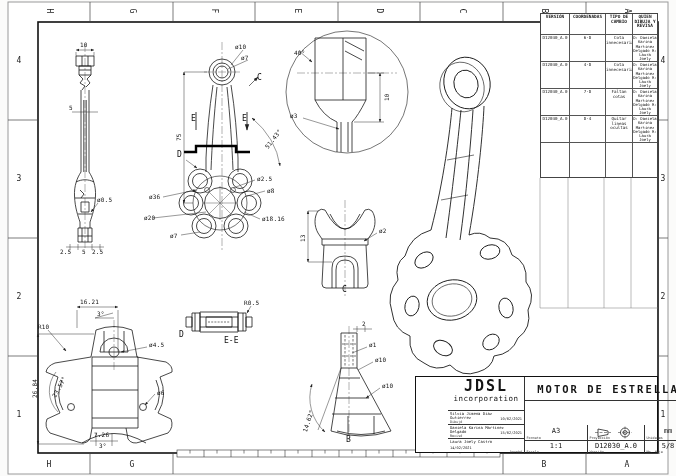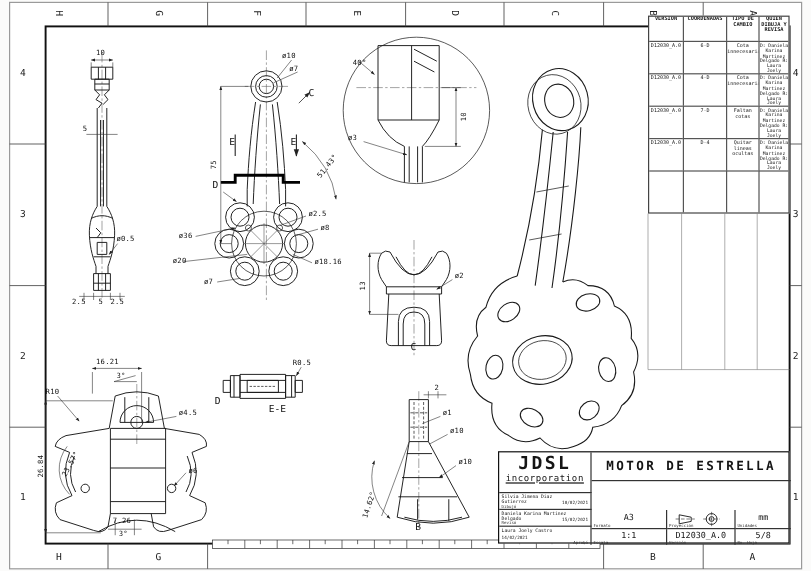--- a/index.html
+++ b/index.html
@@ -18,24 +18,24 @@
   .revtable>div{border-left:.6px solid #555;border-top:.6px solid #555;box-sizing:border-box;
                 font-size:4.2px;line-height:4.6px;text-align:center;white-space:pre-line;
                 padding:1px 0;overflow:hidden;}
   .revtable>div:nth-child(-n+4){border-top:none;}
   .revtable>div:nth-child(4n+1){border-left:none;}
   .revtable .hd{font-size:4.4px;font-weight:bold;}
   .revtable .quien{font-size:3.9px;line-height:4.3px;}
   
   .tblock{position:absolute;left:415px;top:376px;width:243px;height:77px;background:#fff;
           border:1.2px solid #111;box-sizing:border-box;}
-  .tb{position:absolute;box-sizing:border-box;border-color:#333;}
+  .tb{position:absolute;box-sizing:border-box;border-color:#333;margin-left:32px;}
   .company{left:0;top:0;width:77px;height:34px;border-right:.8px solid #333;border-bottom:.8px solid #333;text-align:center;}
   .company .big{font-size:15px;font-weight:bold;letter-spacing:2px;line-height:18px;}
-  .company .sub{font-size:7.5px;line-height:8px;letter-spacing:.5px;text-decoration:underline;}
+  .company .sub{font-size:7.5px;line-height:8px;letter-spacing:.5px;}
   .person{left:0;width:77px;height:14px;border-right:.8px solid #333;border-bottom:.8px solid #333;}
   .person .nm{position:absolute;left:2px;top:1px;font-size:3.9px;line-height:4.2px;white-space:pre-line;}
   .person .dt{position:absolute;right:2px;bottom:3.5px;font-size:3.6px;}
   .person .rl{position:absolute;left:2px;bottom:0px;font-size:3.4px;color:#333;}
   .motor{left:77px;top:0;width:166px;height:24px;border-bottom:.8px solid #333;
          font-size:10.5px;font-weight:bold;letter-spacing:2px;text-align:center;line-height:24px;}
   .dtitle{left:77px;top:24px;width:166px;height:24px;border-bottom:.8px solid #333;
           font-size:8.5px;letter-spacing:.5px;text-align:center;line-height:24px;}
   .cell{border-right:.8px solid #333;border-bottom:.8px solid #333;}
   .cell .val{position:absolute;width:100%;text-align:center;top:2px;font-size:7px;}

